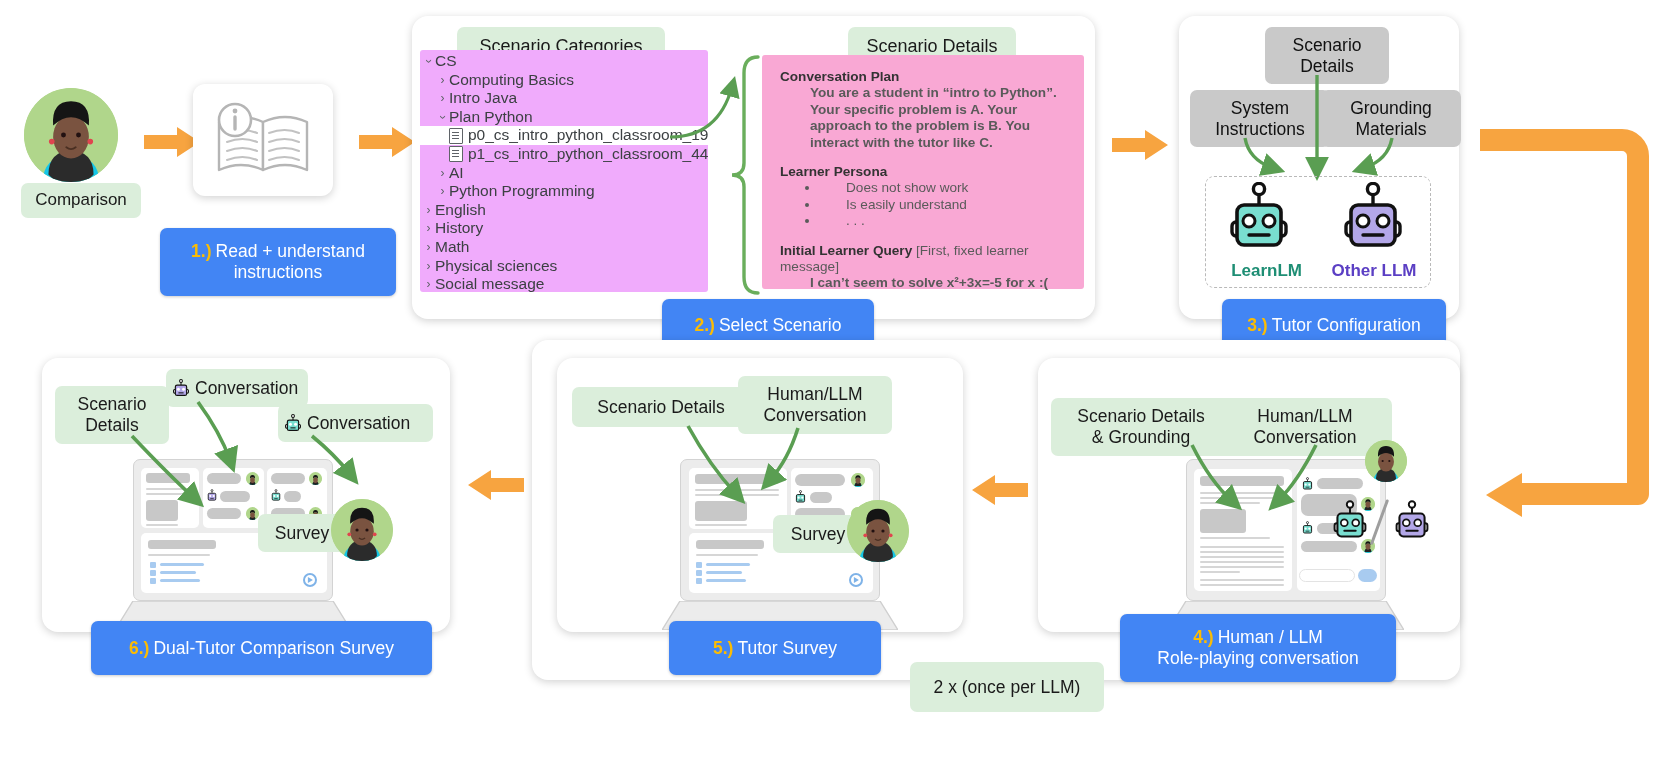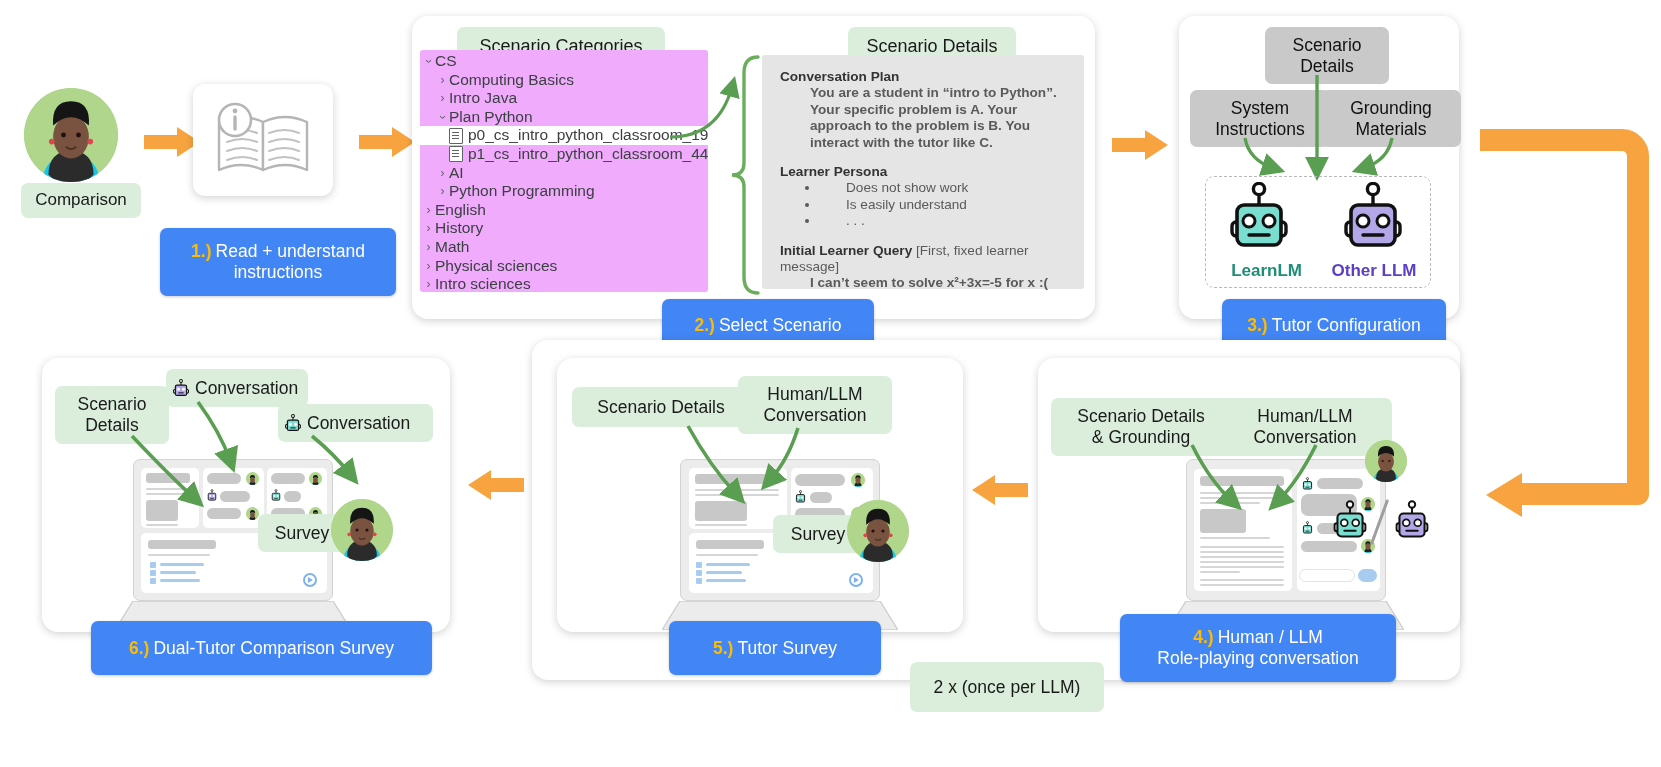--- a/index.html
+++ b/index.html
@@ -53,21 +53,21 @@
     margin-right:5px;display:inline-block;position:relative;background:#fff;flex:0 0 auto;
   }
   .tnode .fileicon:after{
     content:"";position:absolute;left:2px;top:3px;width:7px;height:1px;
     box-shadow:0 0 0 0 #5f6368,0 3px 0 0 #5f6368,0 6px 0 0 #5f6368;background:#5f6368;
   }
   .tnode.sel{background:#ffffff;}
 
   
   .detbox{
-    position:absolute;background:#e5e5e5;border-radius:3px;
+    position:absolute;background:#f9a8d4;border-radius:3px;
     font-size:13.6px;color:#5a5a5a;line-height:16.4px;padding:14px 18px;
     box-sizing:border-box;
   }
   .detbox b{color:#333;}
   .detbox .blk{margin-bottom:13px;}
   .detbox .ind{padding-left:30px;font-weight:bold;}
   .detbox ul{margin:0;padding-left:40px;}
   .detbox li{margin:0;padding-left:26px;}
   .screen{
     position:absolute;background:#ececec;border:1.4px solid #d3d3d3;
@@ -201,21 +201,21 @@
   <div class="tnode" style="padding-left:2px;">
     <span class="chev">›</span>
     <span>Math</span>
   </div>
   <div class="tnode" style="padding-left:2px;">
     <span class="chev">›</span>
     <span>Physical sciences</span>
   </div>
   <div class="tnode" style="padding-left:2px;">
     <span class="chev">›</span>
-    <span>Intro sciences</span>
+    <span>Social message</span>
   </div>
 </div>
 
 <svg class="abs" style="left:668px;top:55px;" width="100" height="245">
   <path d="M2,82 q48,0 62,-50" stroke="#5a9e52" stroke-width="3" fill="none" marker-end="url(#grnarrow)"></path>
   <path d="M90,2 q-14,0 -14,16 v90 q0,12 -12,12 q12,0 12,12 v90 q0,16 14,16" stroke="#6aae5c" stroke-width="3.4" fill="none" stroke-linecap="round"></path>
 </svg>
 
 <div class="green-tag abs" style="left:848px;top:27px;width:146px;height:30px;font-size:18px;">Scenario Details</div>
 

